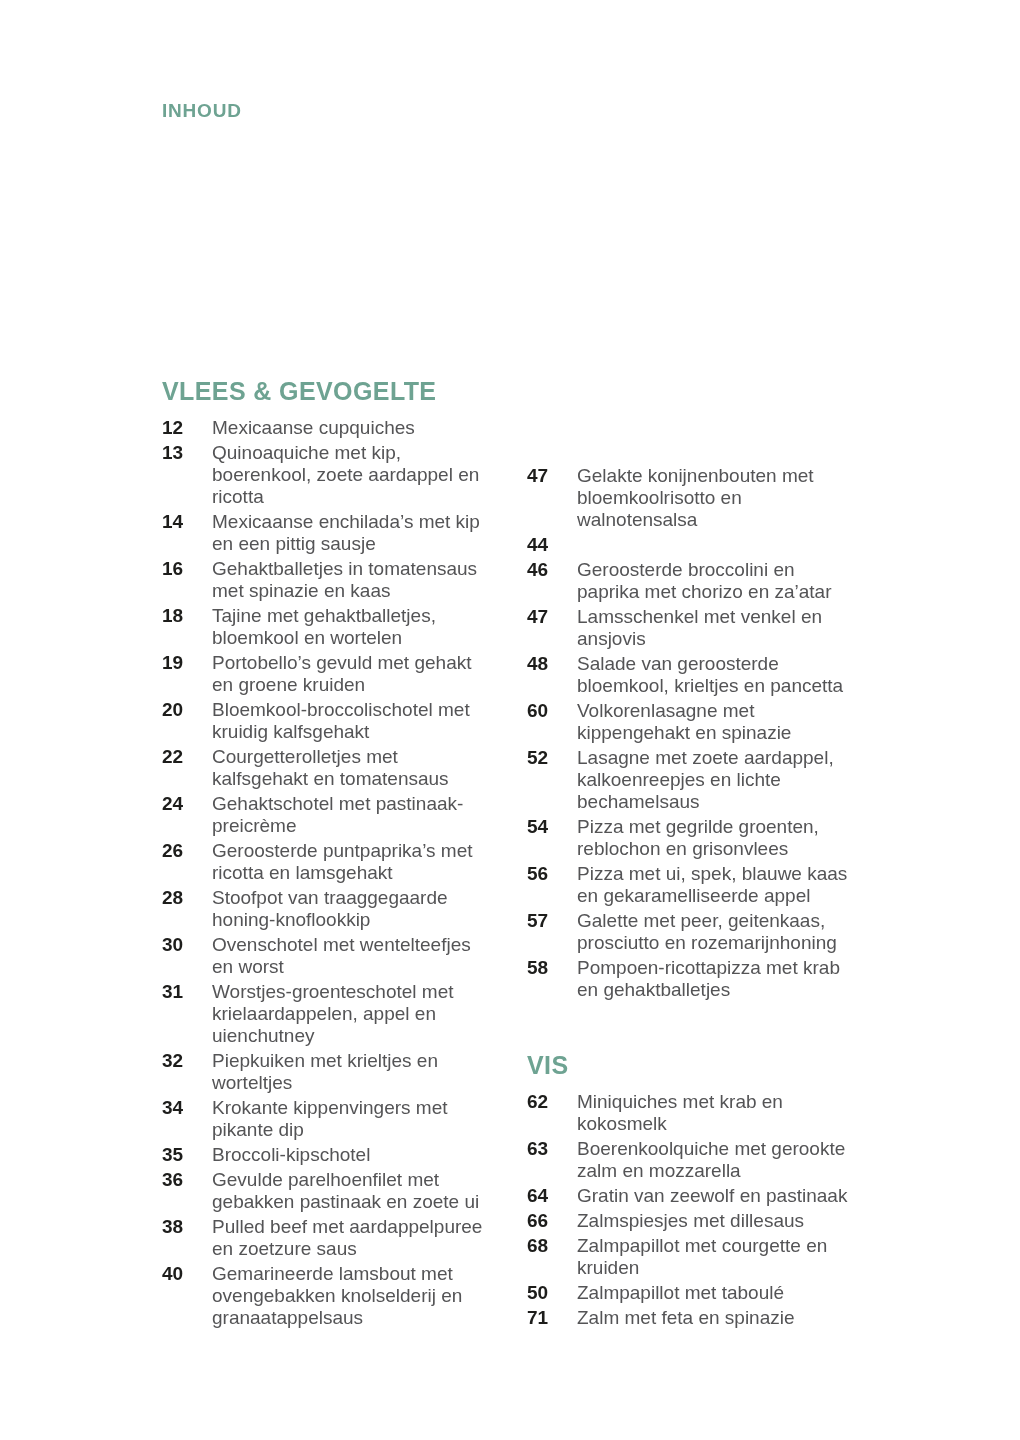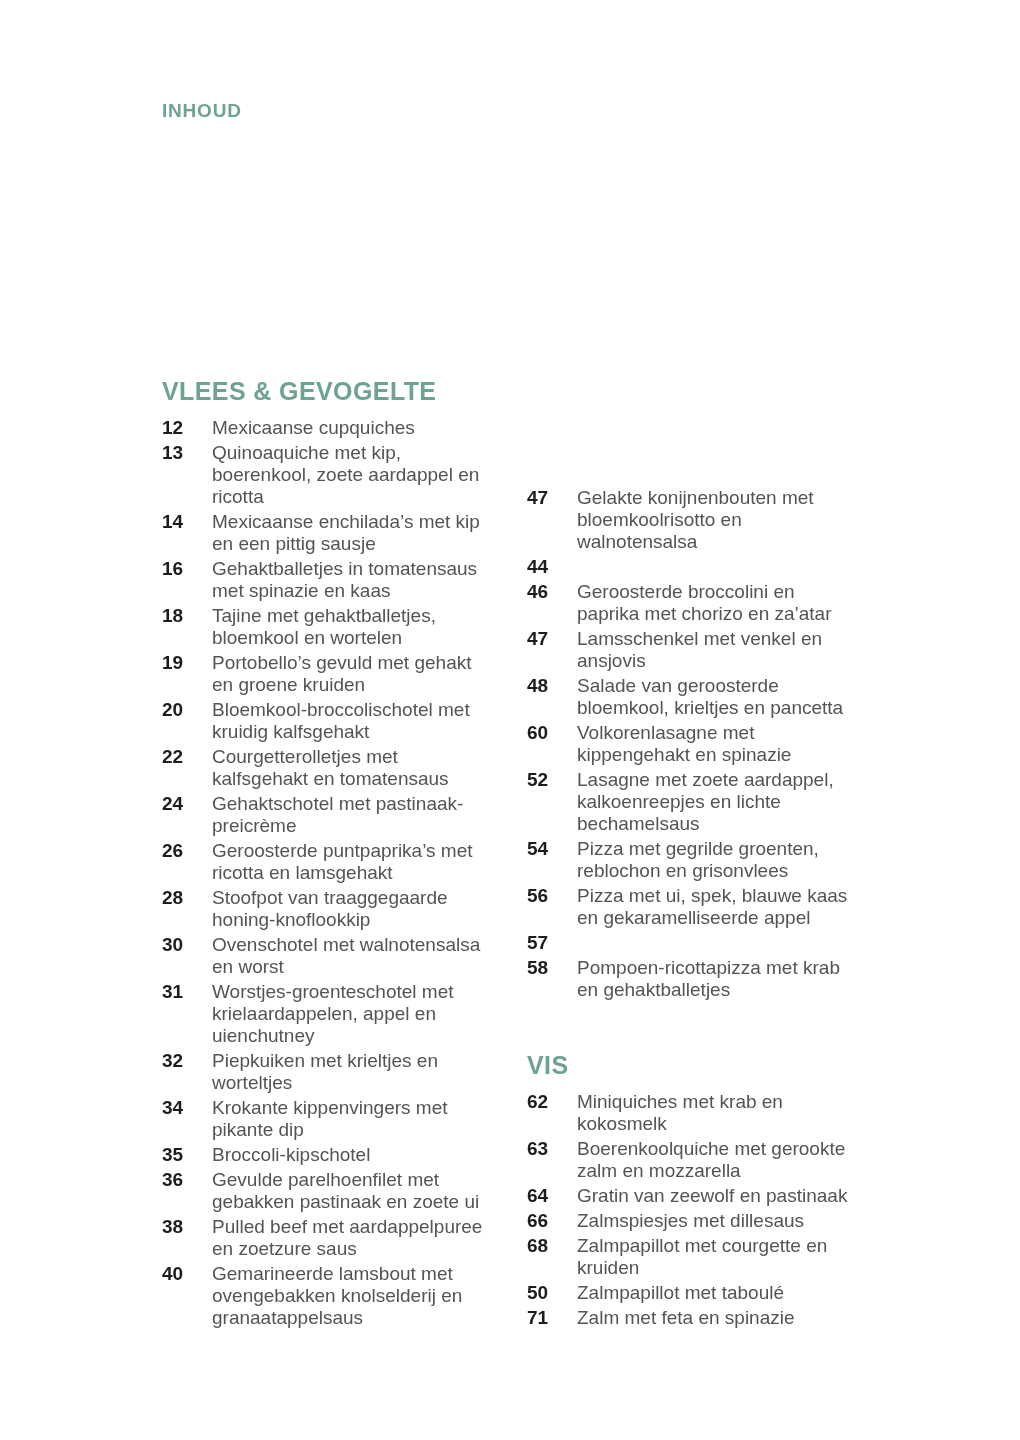--- a/index.html
+++ b/index.html
@@ -116,21 +116,21 @@
           <div class="entry">
             <span class="num">26</span>
             <span class="title">Geroosterde puntpaprika’s met ricotta en lamsgehakt</span>
           </div>
           <div class="entry">
             <span class="num">28</span>
             <span class="title">Stoofpot van traaggegaarde honing-knoflookkip</span>
           </div>
           <div class="entry">
             <span class="num">30</span>
-            <span class="title">Ovenschotel met walnotensalsa en worst</span>
+            <span class="title">Ovenschotel met wentelteefjes en worst</span>
           </div>
           <div class="entry">
             <span class="num">31</span>
             <span class="title">Worstjes-groenteschotel met krielaardappelen, appel en uienchutney</span>
           </div>
           <div class="entry">
             <span class="num">32</span>
             <span class="title">Piepkuiken met krieltjes en worteltjes</span>
           </div>
           <div class="entry">
@@ -187,20 +187,21 @@
           <div class="entry">
             <span class="num">54</span>
             <span class="title">Pizza met gegrilde groenten, reblochon en grisonvlees</span>
           </div>
           <div class="entry">
             <span class="num">56</span>
             <span class="title">Pizza met ui, spek, blauwe kaas en gekaramelliseerde appel</span>
           </div>
           <div class="entry">
             <span class="num">57</span>
+            <span class="title">Galette met peer, geitenkaas, prosciutto en rozemarijnhoning</span>
           </div>
           <div class="entry">
             <span class="num">58</span>
             <span class="title">Pompoen-ricottapizza met krab en gehaktballetjes</span>
           </div>
         </section>
         <section class="toc-section">
           <h2 class="section-title">VIS</h2>
           <div class="entry">
             <span class="num">62</span>

